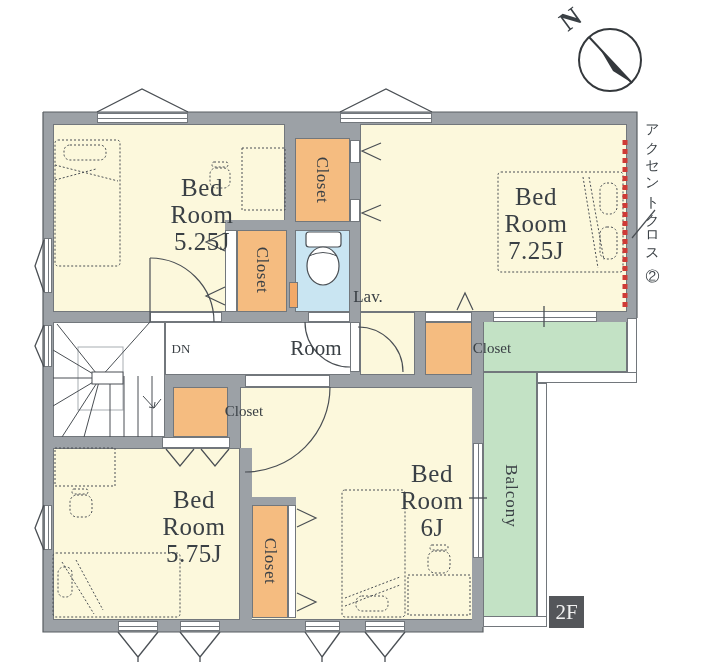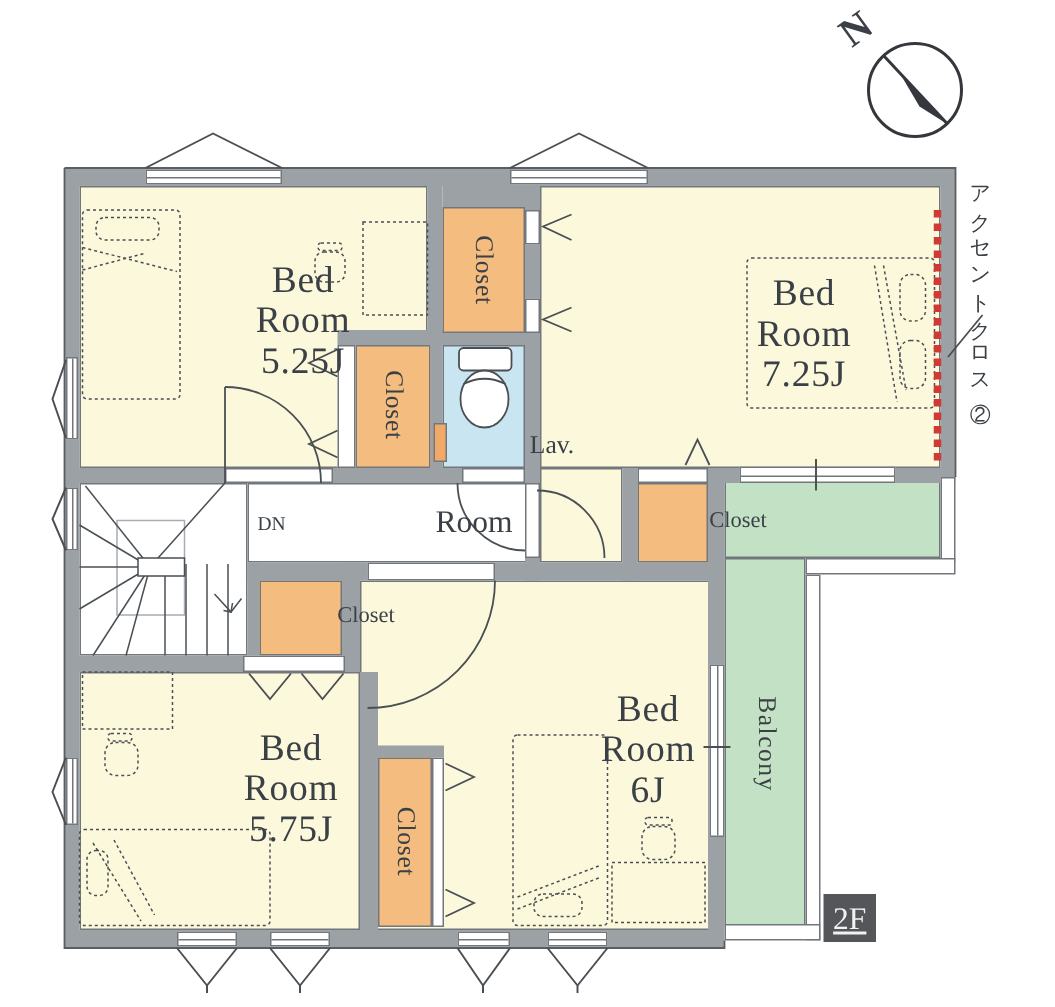--- a/index.html
+++ b/index.html
@@ -26,21 +26,21 @@
   .room-name{text-align:center;font-size:25px;line-height:27px;letter-spacing:0.5px;}
   .closet-lbl{font-size:17px;letter-spacing:0.5px;}
   .closet-lbl-sm{font-size:15px;}
   .hall-lbl{font-size:21px;}
   .dn-lbl{font-size:13px;}
   .lav-lbl{font-size:17px;}
   .balcony-lbl{font-size:17px;letter-spacing:1px;}
   .accent-lbl{writing-mode:vertical-rl;font-size:14px;letter-spacing:2px;line-height:1;}
   .north-lbl{font-size:27px;font-weight:bold;transform:rotate(-36deg);}
   .floor-badge{display:flex;align-items:center;justify-content:center;
-               background:#54565A;color:#F2F2F2;font-size:21px;text-decoration:underline;}
+               background:#54565A;color:#F2F2F2;font-size:21px;}
 </style>
 </head>
 <body>
 
 <div id="canvas">
 
   <div id="layers">
       <div class="fl-cream" style="left: 53px; top: 124px; width: 232px; height: 188px;"></div>
       <div class="fl-cream" style="left: 360px; top: 124px; width: 267px; height: 188px;"></div>
       <div class="fl-cream" style="left: 360px; top: 312px; width: 55px; height: 63px;"></div>

